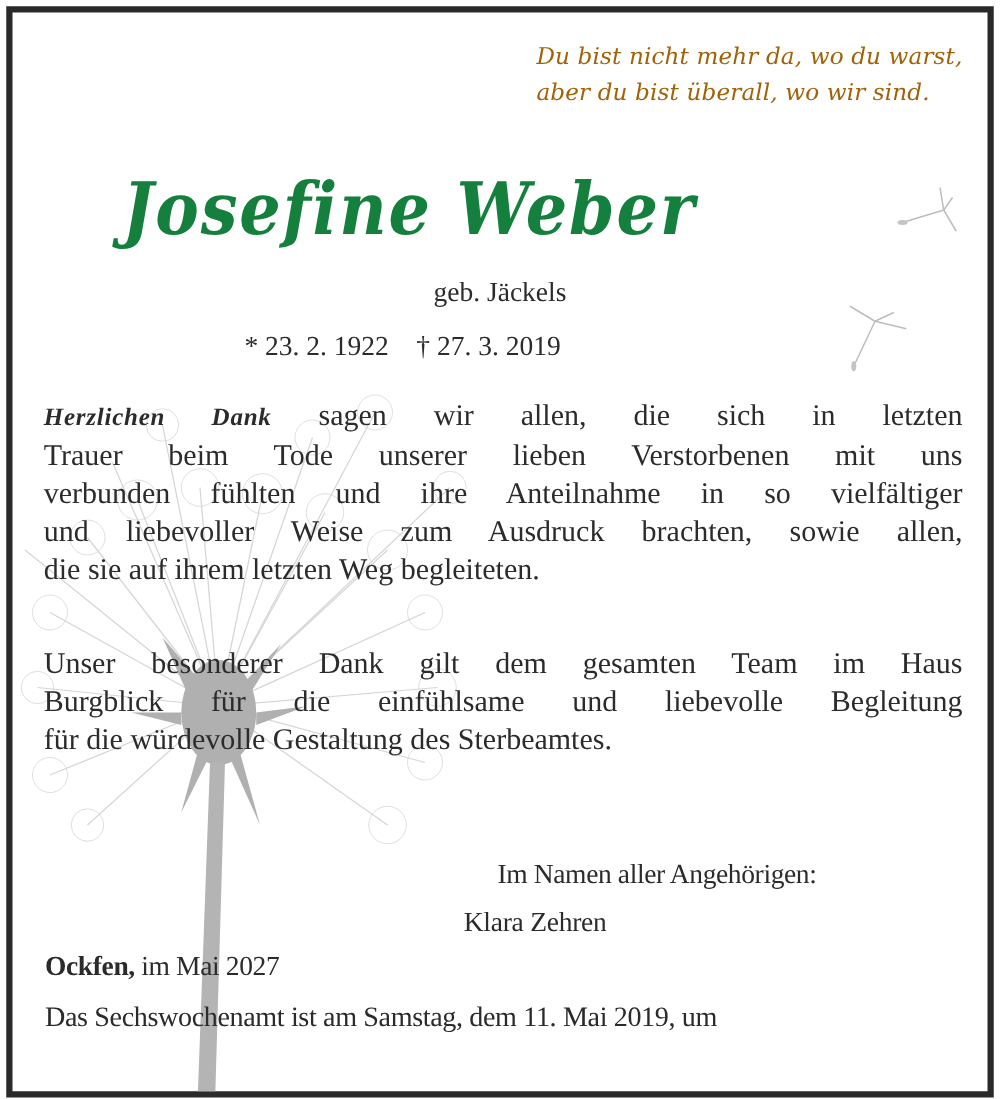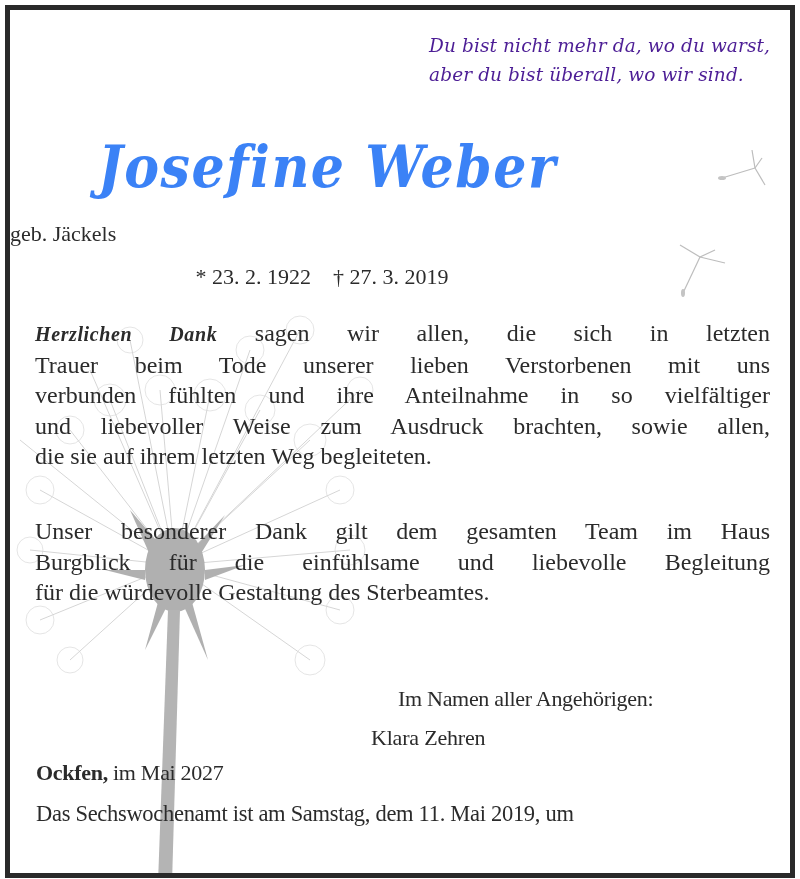--- a/index.html
+++ b/index.html
@@ -42,44 +42,44 @@
     }
     .motto {
       position: absolute;
       right: 20px;
       top: 21px;
       text-align: left;
       font-family: "DejaVu Serif", "Liberation Serif", serif;
       font-style: italic;
       font-size: 18.5px;
       line-height: 29px;
-      color: #4c1d95;
+      color: #a16207;
       letter-spacing: 0.1px;
     }
     .name {
       position: absolute;
       left: 0;
       width: 635px;
       top: 122px;
       text-align: center;
       font-family: "DejaVu Serif", "Liberation Serif", serif;
       font-style: italic;
       font-weight: bold;
       font-size: 58px;
       line-height: 70px;
       letter-spacing: 1.5px;
-      color: #3b82f6;
+      color: #15803d;
       font-stretch: condensed;
     }
     .maiden {
       position: absolute;
       left: 0;
       width: 780px;
       top: 210px;
-      text-align: left;
+      text-align: center;
       font-family: "Liberation Serif", serif;
       font-size: 22px;
       line-height: 28px;
     }
     .dates {
       position: absolute;
       left: 0;
       width: 624px;
       top: 252px;
       text-align: center;

